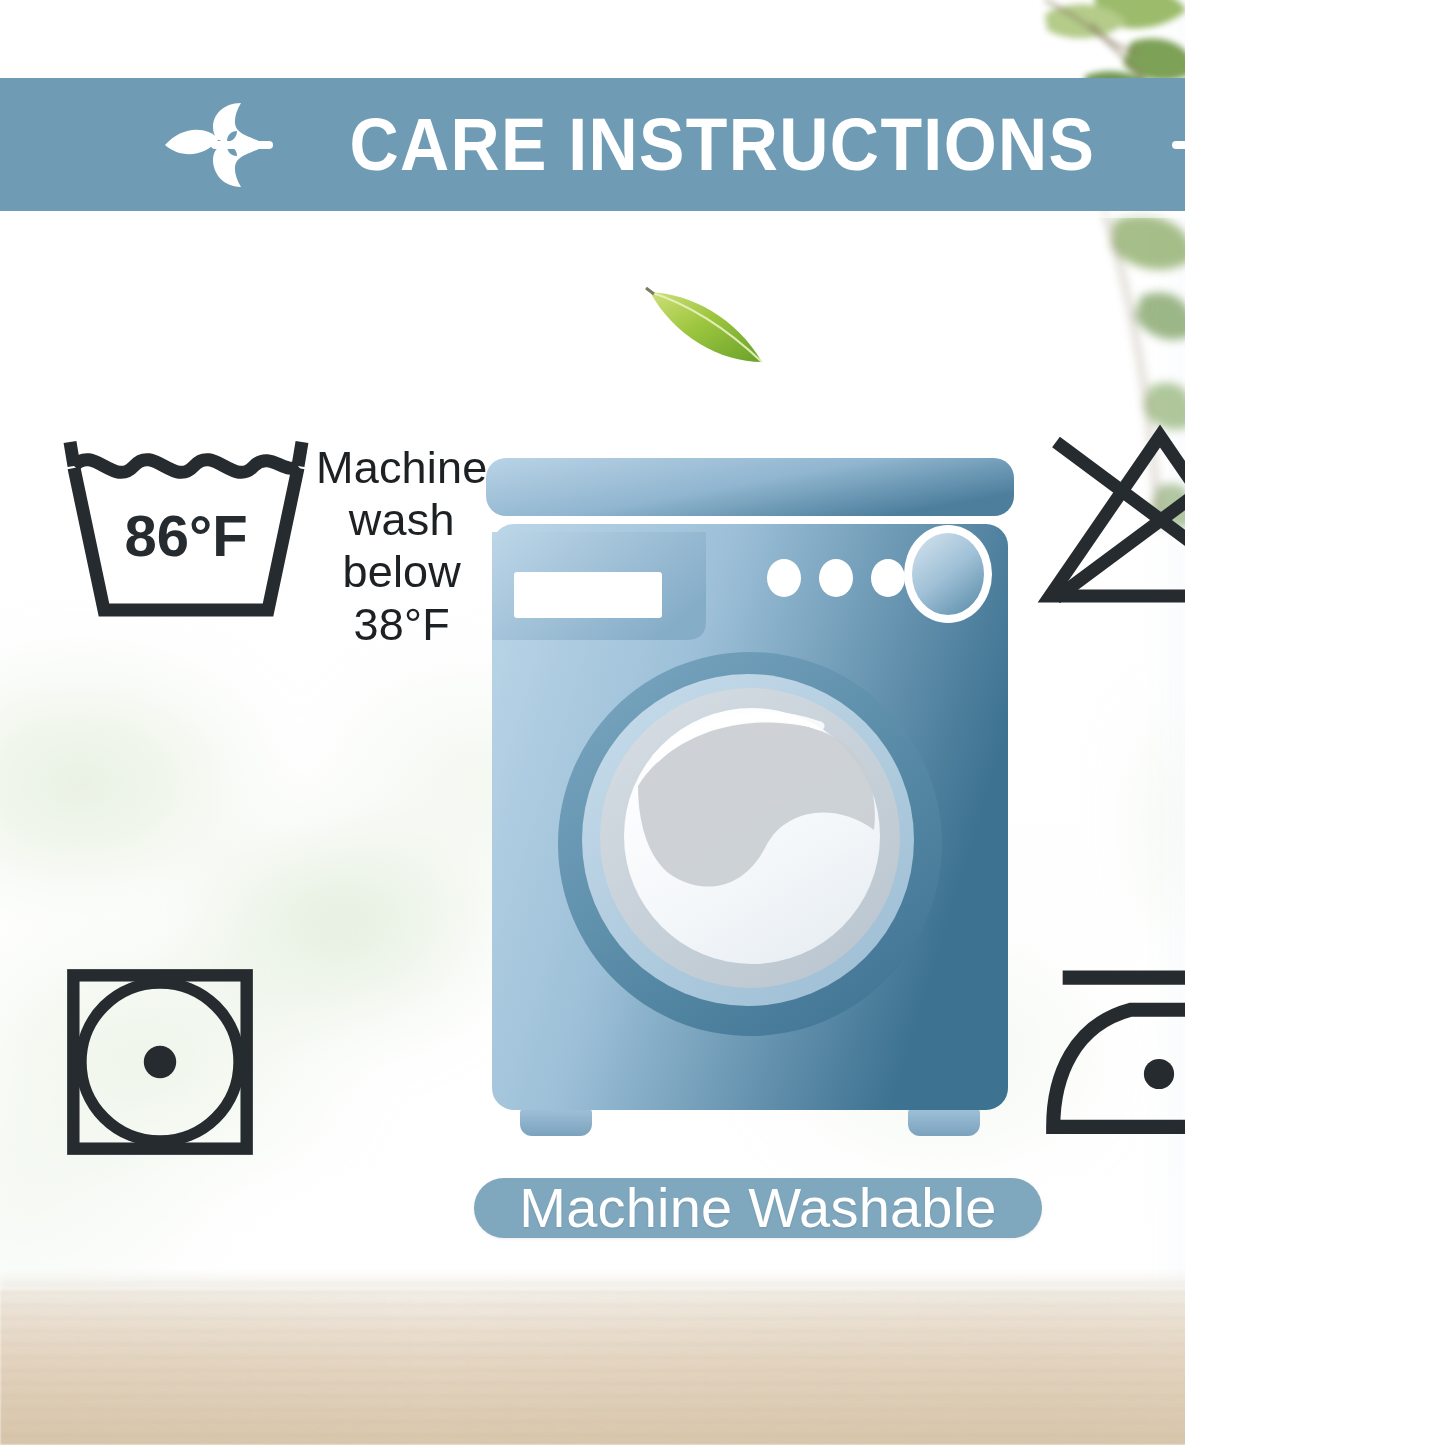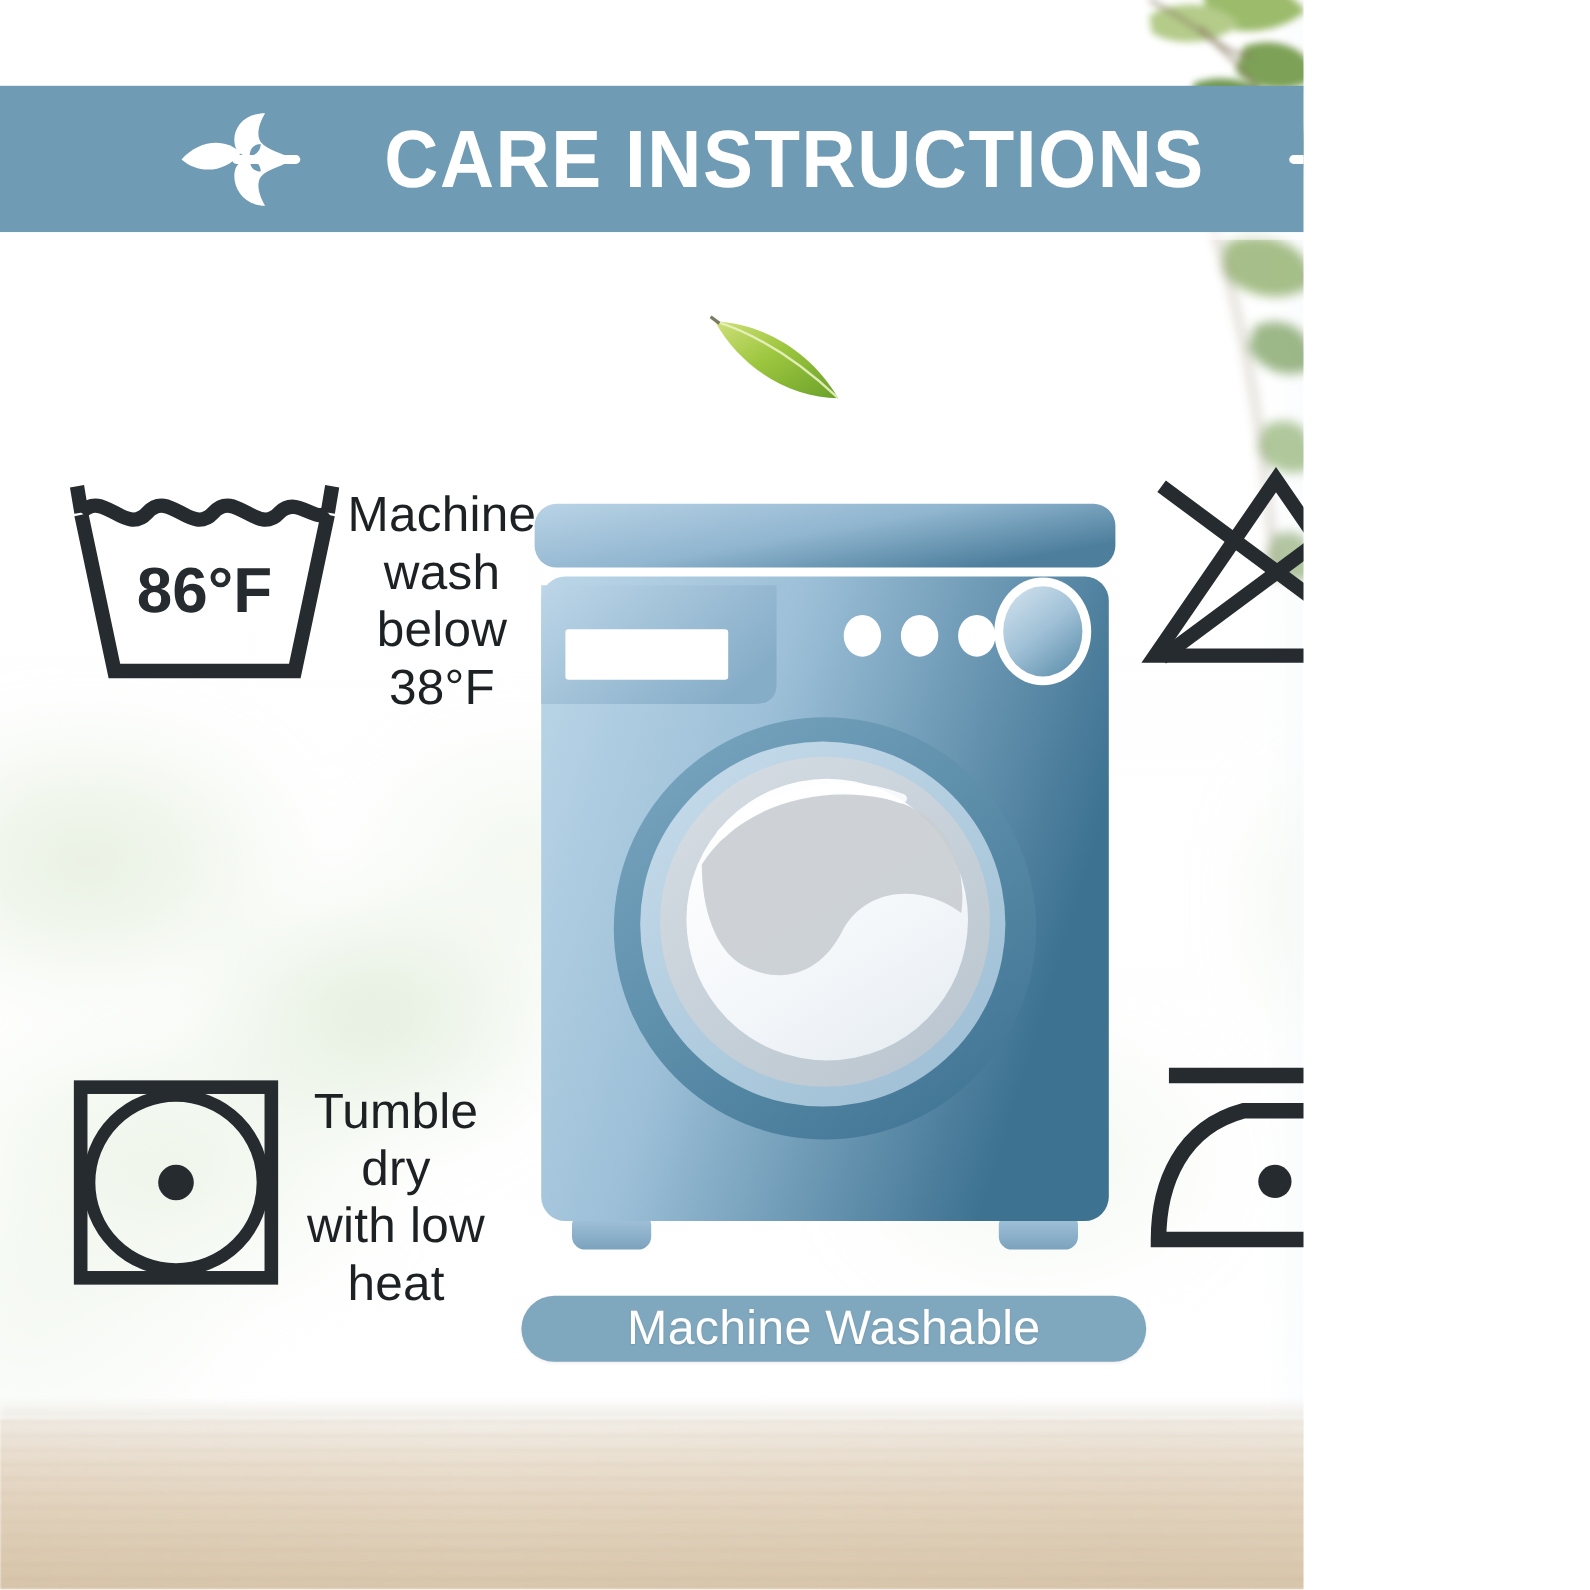--- a/index.html
+++ b/index.html
@@ -135,21 +135,21 @@
   .leaf{position:absolute;left:640px;top:270px;width:140px;height:110px;}
 
   
   .badge{
     position:absolute;left:474px;top:1178px;width:568px;height:60px;
     background:#7fa7bd;border-radius:30px;
     display:flex;align-items:center;justify-content:center;
     box-shadow:0 1px 3px rgba(0,0,0,.08);
   }
   .badge span{
-    color:#ffffff;font-size:44px;letter-spacing:.2px;line-height:1;
+    color:#ffffff;font-size:56px;letter-spacing:.2px;line-height:1;
     text-shadow:0 1px 2px rgba(0,0,0,.10);
   }
 </style>
 </head>
 <body>
 
 <div class="stage">
 
   <div class="bg-base"></div>
   <div class="bg-green"></div>
@@ -334,22 +334,20 @@
   </div>
 
   <div class="cell" id="cell-dry">
     <div class="icon">
       <svg viewBox="0 0 210 210" width="200" height="200">
         <rect x="14" y="14" width="182" height="182" stroke="#262b2f" stroke-width="13" fill="none"></rect>
         <circle cx="105" cy="105" r="83" stroke="#262b2f" stroke-width="12" fill="none"></circle>
         <circle cx="105" cy="105" r="17" fill="#262b2f"></circle>
       </svg>
     </div>
-    <div class="caption">Tumble dry
-with low heat</div>
   </div>
 
   <div class="cell" id="cell-iron">
     <div class="icon">
       <svg viewBox="0 0 270 200" width="255" height="190">
         <path d="M24 16 L208 16 L236 174 L14 174 C14 120 36 66 96 50 L196 50" stroke="#262b2f" stroke-width="15" fill="none" stroke-linejoin="miter" stroke-linecap="butt"></path>
         <circle cx="126" cy="118" r="16" fill="#262b2f"></circle>
       </svg>
     </div>
   </div>

